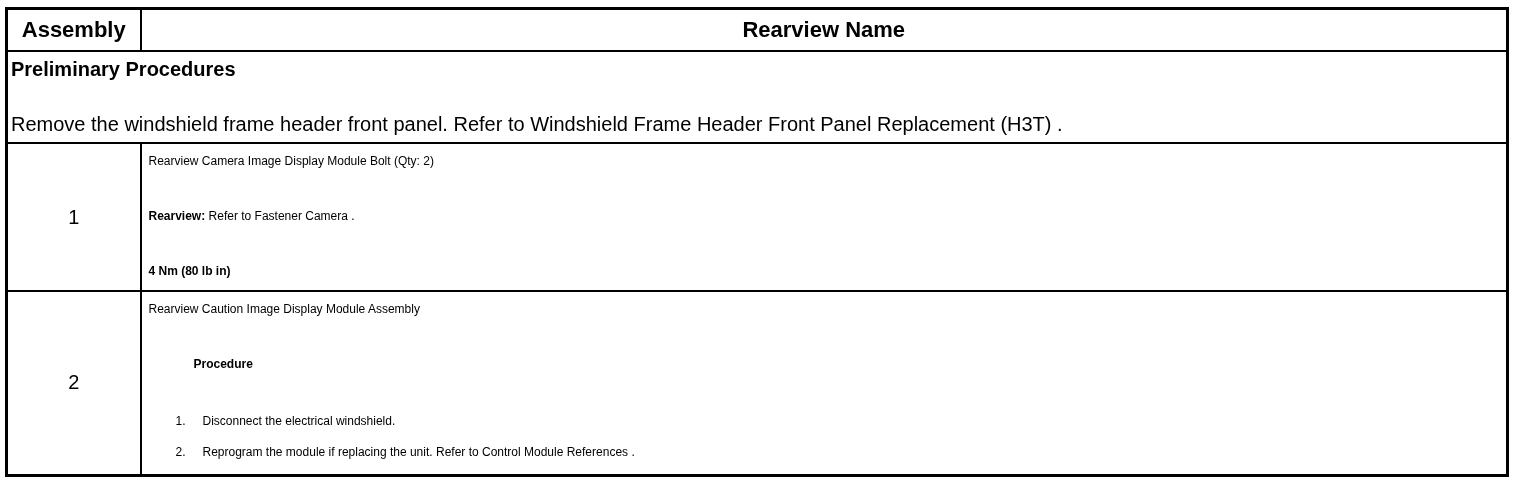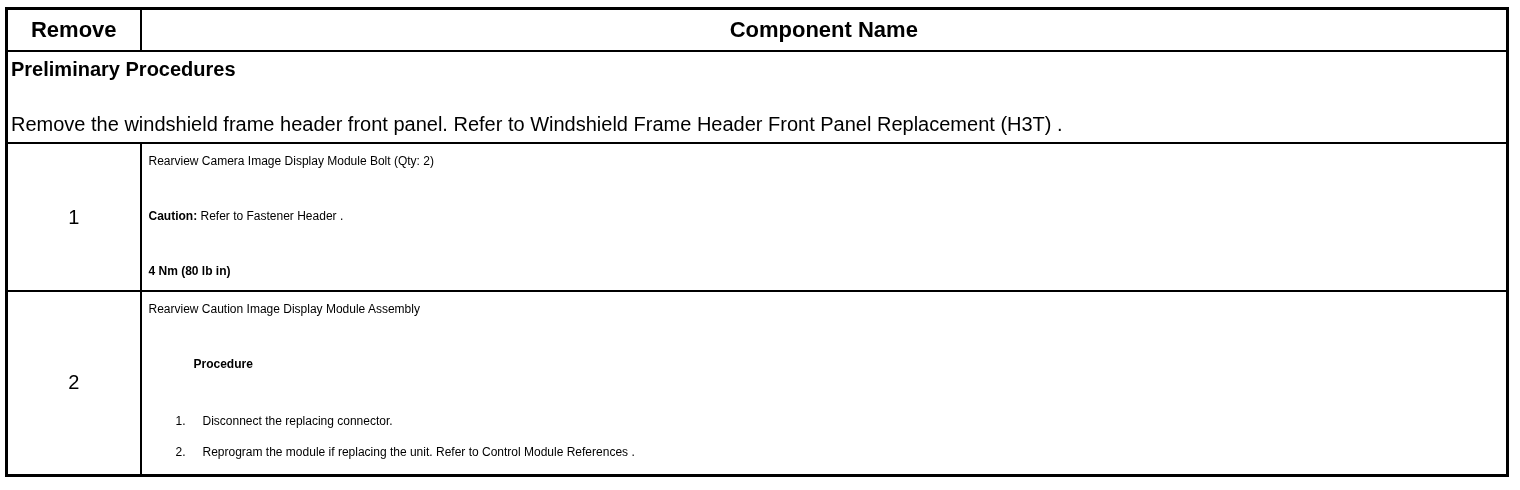--- a/index.html
+++ b/index.html
@@ -87,49 +87,49 @@
 </head>
 <body>
 
 <table class="doc-table">
   <colgroup>
     <col style="width:134px">
     <col>
   </colgroup>
   <tbody>
     <tr class="row-header">
-      <th>Remove</th>
-      <th>Component Name</th>
+      <th>Assembly</th>
+      <th>Rearview Name</th>
     </tr>
 
     <tr class="row-prelim">
       <td class="prelim-cell" colspan="2">
         <p class="first bold">Preliminary Procedures</p>
         <p>Remove the windshield frame header front panel. Refer to Windshield Frame Header Front Panel Replacement (H3T) .</p>
       </td>
     </tr>
 
     <tr class="row-callout1">
       <td class="callout-cell">1</td>
       <td class="component-cell">
         <p class="first">Rearview Camera Image Display Module Bolt (Qty: 2)</p>
-        <p><span class="bold">Caution:</span><span> Refer to Fastener Header .</span></p>
+        <p><span class="bold">Rearview:</span><span> Refer to Fastener Camera .</span></p>
         <p class="bold">4 Nm (80 lb in)</p>
       </td>
     </tr>
 
     <tr class="row-callout2">
       <td class="callout-cell">2</td>
       <td class="component-cell">
         <p class="first">Rearview Caution Image Display Module Assembly</p>
         <p class="procedure-heading">Procedure</p>
         <div class="steps">
           <div class="step">
             <span class="step-num">1.</span>
-            <span class="step-text">Disconnect the replacing connector.</span>
+            <span class="step-text">Disconnect the electrical windshield.</span>
           </div>
           <div class="step">
             <span class="step-num">2.</span>
             <span class="step-text">Reprogram the module if replacing the unit. Refer to Control Module References .</span>
           </div>
         </div>
       </td>
     </tr>
   </tbody>
 </table>

